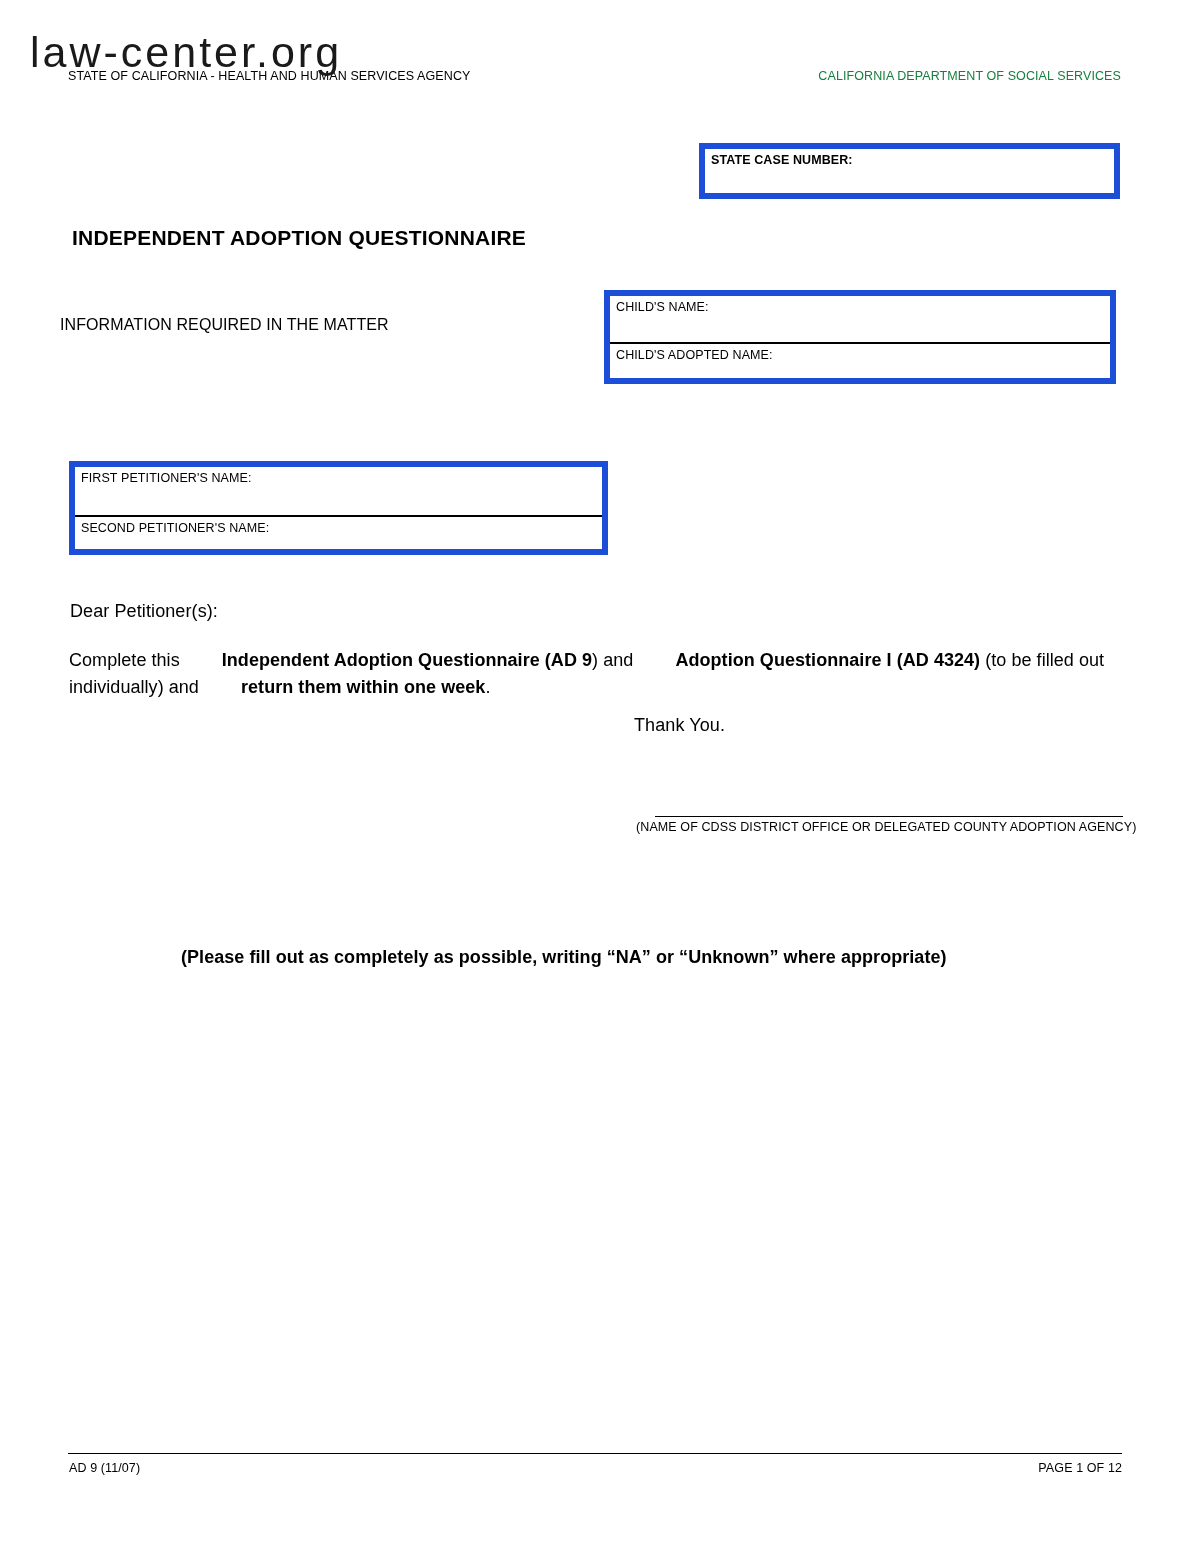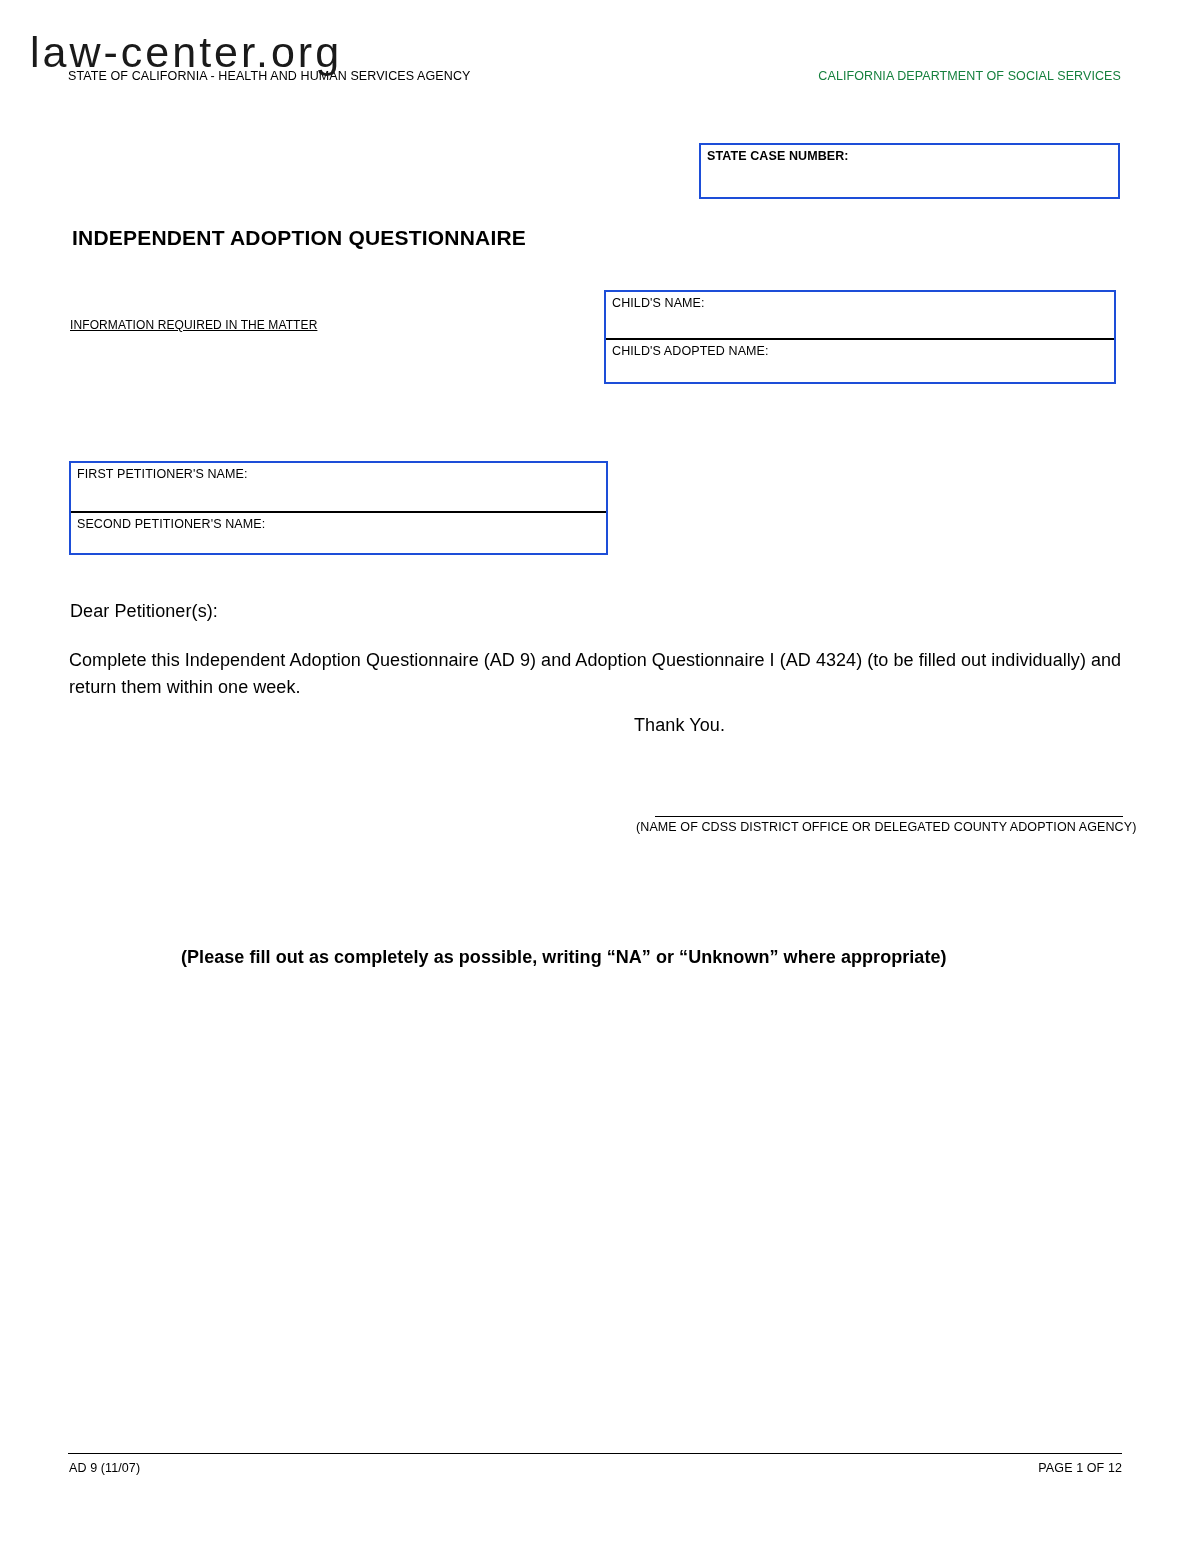--- a/index.html
+++ b/index.html
@@ -51,21 +51,21 @@
     font-size: 12.5px;
     letter-spacing: 0.1px;
     white-space: nowrap;
     text-align: right;
     color: #15803d;
   }
 
   
   .box {
     position: absolute;
-    border: 2px solid #1d4ed8;
+    border: 6px solid #1d4ed8;
     background: #ffffff;
     box-sizing: border-box;
   }
   .box-row {
     position: relative;
     box-sizing: border-box;
   }
   .box-row + .box-row {
     border-top: 2px solid #000000;
   }
@@ -110,47 +110,46 @@
     top: 226px;
     font-size: 21px;
     font-weight: bold;
     letter-spacing: 0.2px;
     white-space: nowrap;
   }
 
   
   .matter-of {
     position: absolute;
-    left: 70px;
+    left: 60px;
     top: 311px;
-    font-size: 12px;
+    font-size: 16px;
     line-height: 28px;
     letter-spacing: 0.1px;
-    text-decoration: underline;
   }
 
   
   .salutation {
     position: absolute;
     left: 70px;
     top: 601px;
     font-size: 18px;
     letter-spacing: 0.1px;
   }
   .body-para {
     position: absolute;
     left: 69px;
     top: 647px;
     width: 1053px;
     font-size: 18px;
     line-height: 27px;
     letter-spacing: 0.05px;
     text-align: left;
   }
-  .body-para b { font-weight: normal; }
+  .body-para b { font-weight: bold; margin-left: 37px; }
 
   .thankyou {
     position: absolute;
     left: 634px;
     top: 715px;
     font-size: 18px;
     letter-spacing: 0.1px;
   }
 
   

